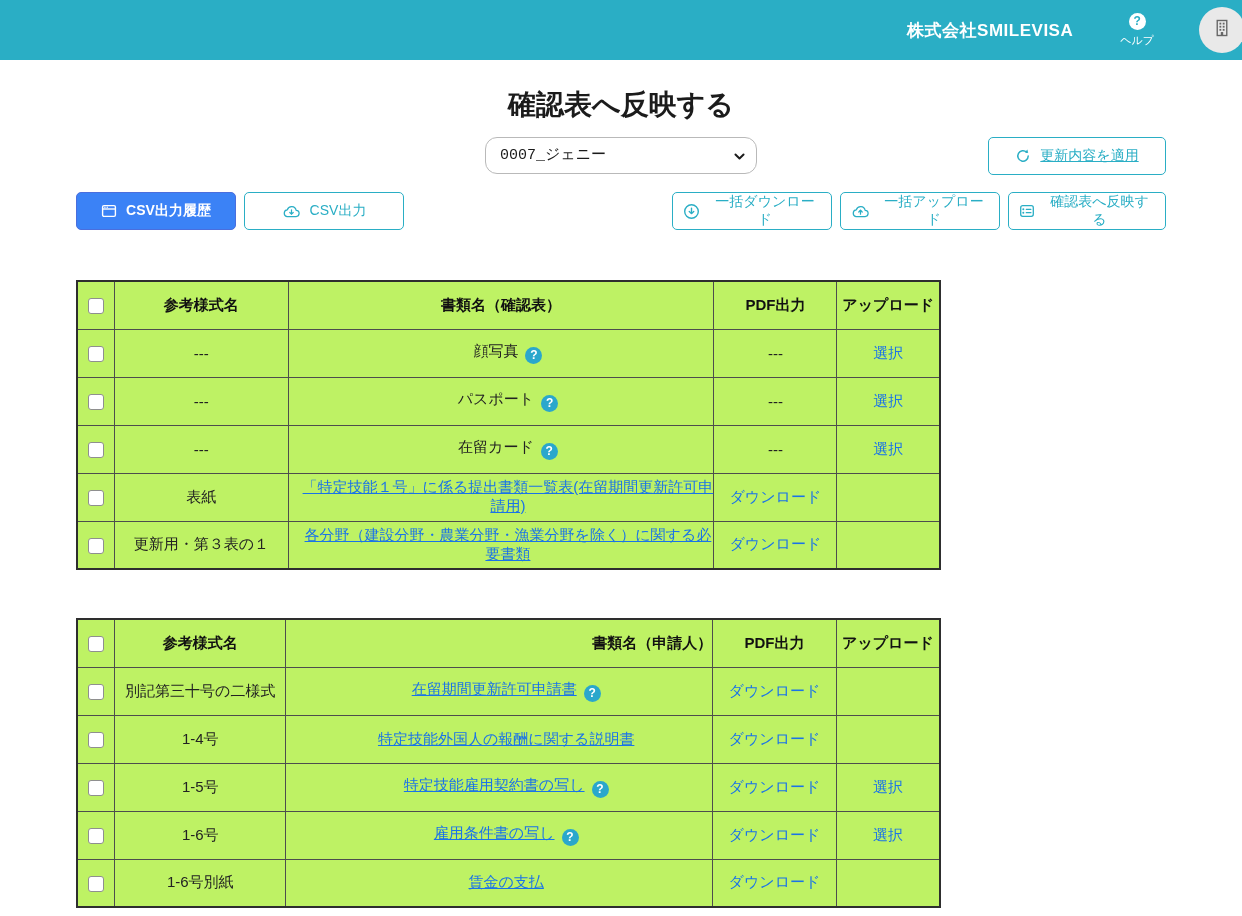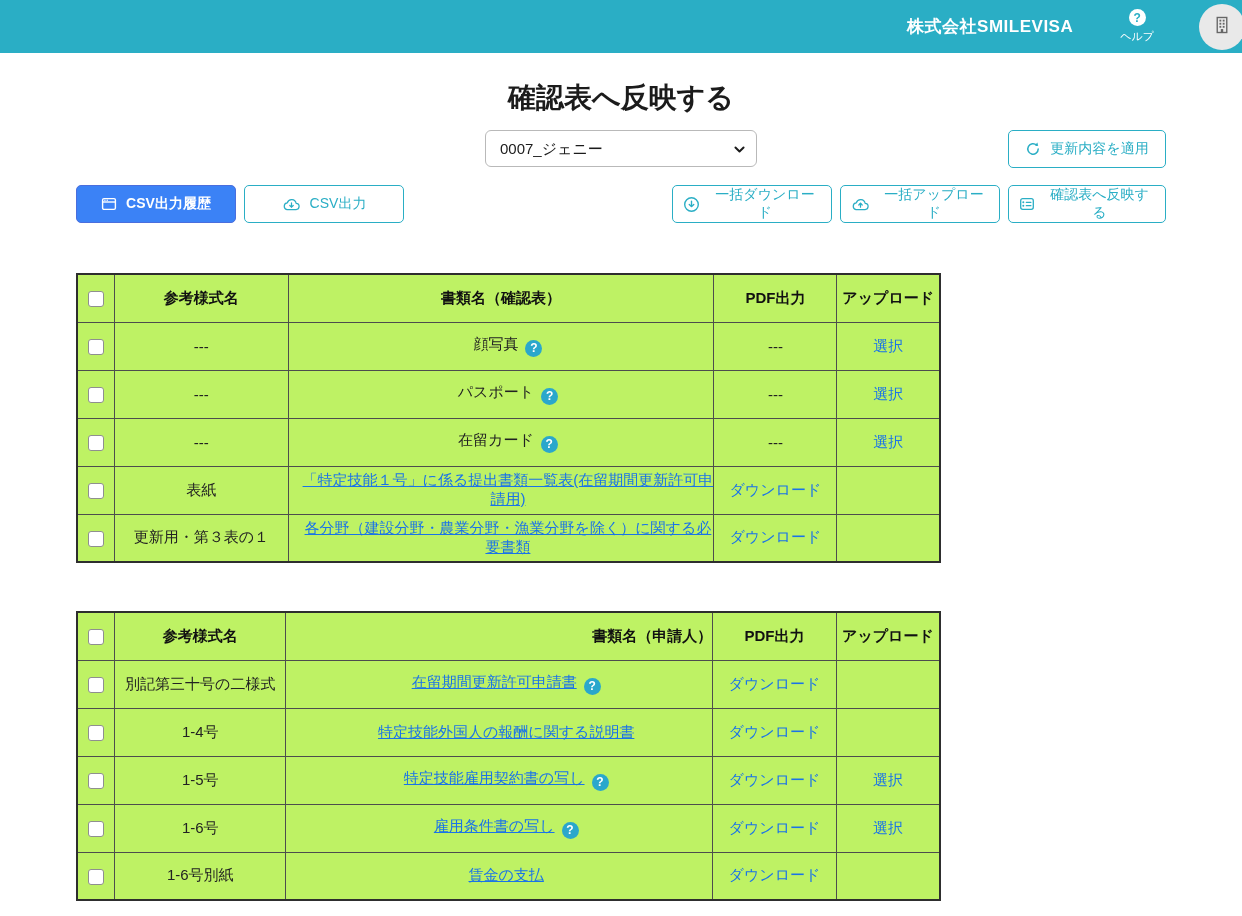--- a/index.html
+++ b/index.html
@@ -1,49 +1,49 @@
 <!DOCTYPE html>
 <html lang="ja"><head>
 <meta charset="utf-8">
 <style>
   * { box-sizing: border-box; margin: 0; padding: 0; }
   html, body { width: 1242px; height: 916px; overflow: hidden; background: #ffffff;
     font-family: "Liberation Sans", "DejaVu Sans", sans-serif; color: #222; }
 
   
-  .app-header { height: 53px; background: #2aaec5; display: flex; align-items: center;
+  .app-header { height: 60px; background: #2aaec5; display: flex; align-items: center;
     justify-content: flex-end; }
   .company-name { color: #fff; font-size: 17px; font-weight: 700; letter-spacing: .5px; }
   .help-block { display: flex; flex-direction: column; align-items: center; gap: 3px;
     margin-left: 47px; cursor: pointer; }
   .help-q { width: 17px; height: 17px; border-radius: 50%; background: #fff; color: #2aaec5;
     font-size: 12px; font-weight: 700; display: flex; align-items: center; justify-content: center; }
   .help-label { color: #fff; font-size: 11px; }
   .avatar { width: 46px; height: 46px; border-radius: 50%; background: #e9e9e9;
     display: flex; align-items: center; justify-content: center; margin-left: 45px;
     margin-right: -3px; flex: none; cursor: pointer; }
 
   
   .content { width: 1090px; margin: 0 auto; }
   .page-title { text-align: center; font-size: 28px; font-weight: 600; color: #1b1b1b;
     margin-top: 26px; }
 
   .select-row { position: relative; height: 38px; margin-top: 13px; }
   .select-wrap { position: absolute; left: 50%; transform: translateX(-50%); width: 272px; height: 37px; }
   select.applicant { width: 100%; height: 100%; appearance: none; -webkit-appearance: none;
-    border: 1px solid #b9b9b9; border-radius: 6px; background: #fff; font-size: 15px;
-    padding: 0 32px 0 14px; color: #1b1b1b; font-family: Liberation Sans, sans-serif; }
+    border: 1px solid #b9b9b9; border-radius: 12px; background: #fff; font-size: 15px;
+    padding: 0 32px 0 14px; color: #1b1b1b; font-family: Liberation Mono, monospace; }
   .select-chevron { position: absolute; right: 11px; top: 12px; pointer-events: none; color: #1b1b1b; }
 
   .btn { display: inline-flex; align-items: center; justify-content: center; gap: 9px;
     height: 38px; border-radius: 5px; font-size: 14px; cursor: pointer; background: #fff;
     border: 1px solid #2aaec5; color: #2aaec5; font-family: inherit; padding: 0 10px; }
   .btn .icon { display: inline-flex; align-items: center; }
   .btn-primary { background: #3b82f6; border-color: #4a6edd; color: #fff; font-weight: 600; }
-  .btn-apply { position: absolute; right: 0; top: 0; width: 158px; }
+  .btn-apply { position: absolute; right: 0; top: 0; width: 178px; text-decoration: underline; }
   .btn-w160 { width: 160px; }
   .btn-w158 { width: 158px; }
 
   .toolbar-row { display: flex; justify-content: space-between; margin-top: 17px; }
   .toolbar-group { display: flex; gap: 8px; }
 
   
   table.doc-table { width: 865px; border-collapse: collapse; border: 2px solid #2e2e2e;
     margin-top: 50px; background: #bef264; }
   .doc-table th, .doc-table td { border: 1px solid #4d4d4d; font-size: 15px; height: 48px;

